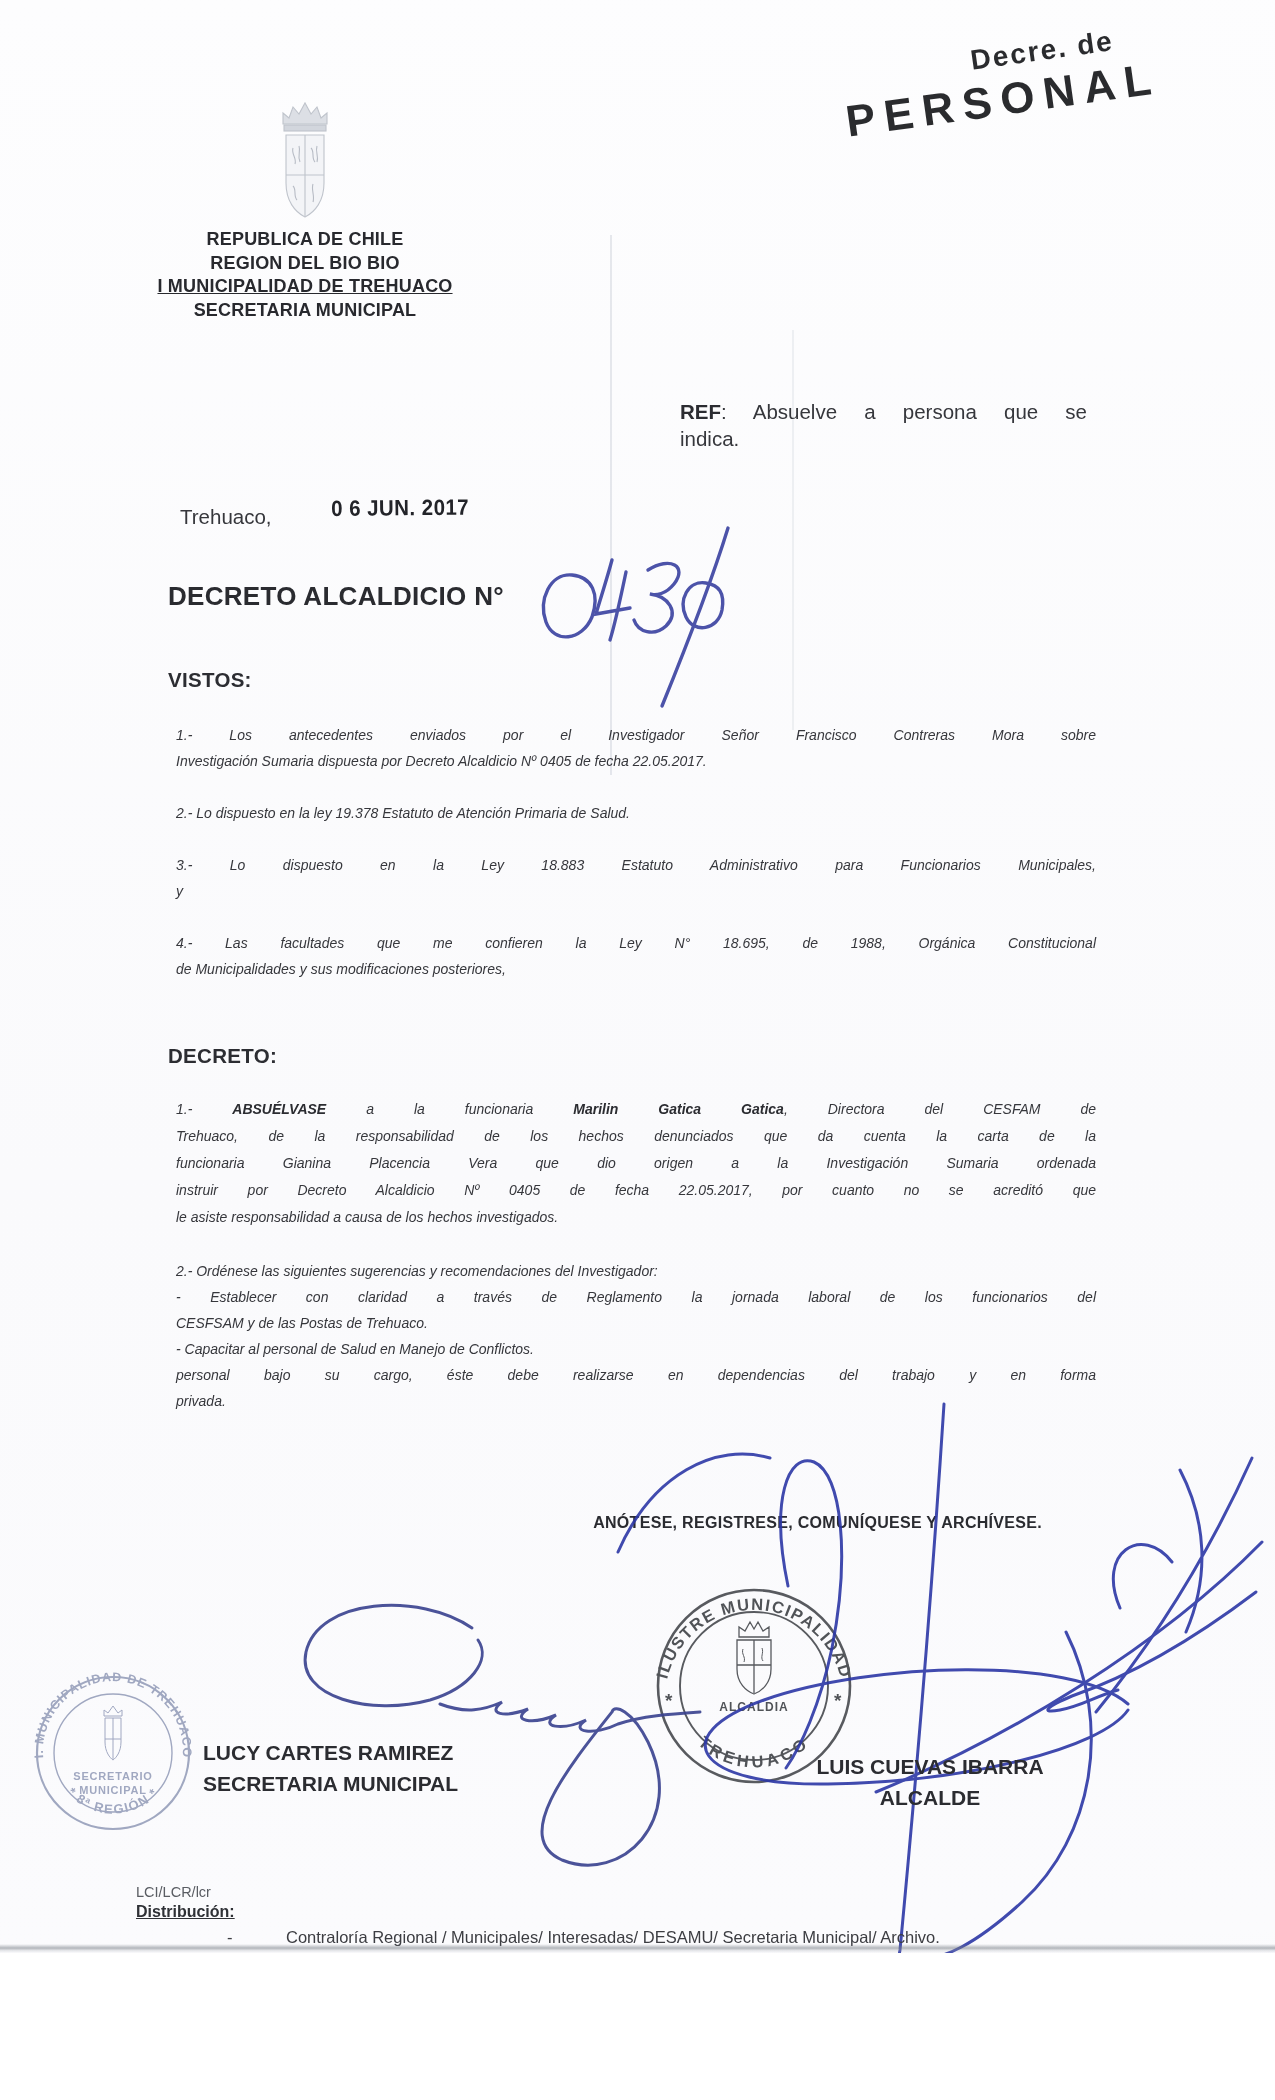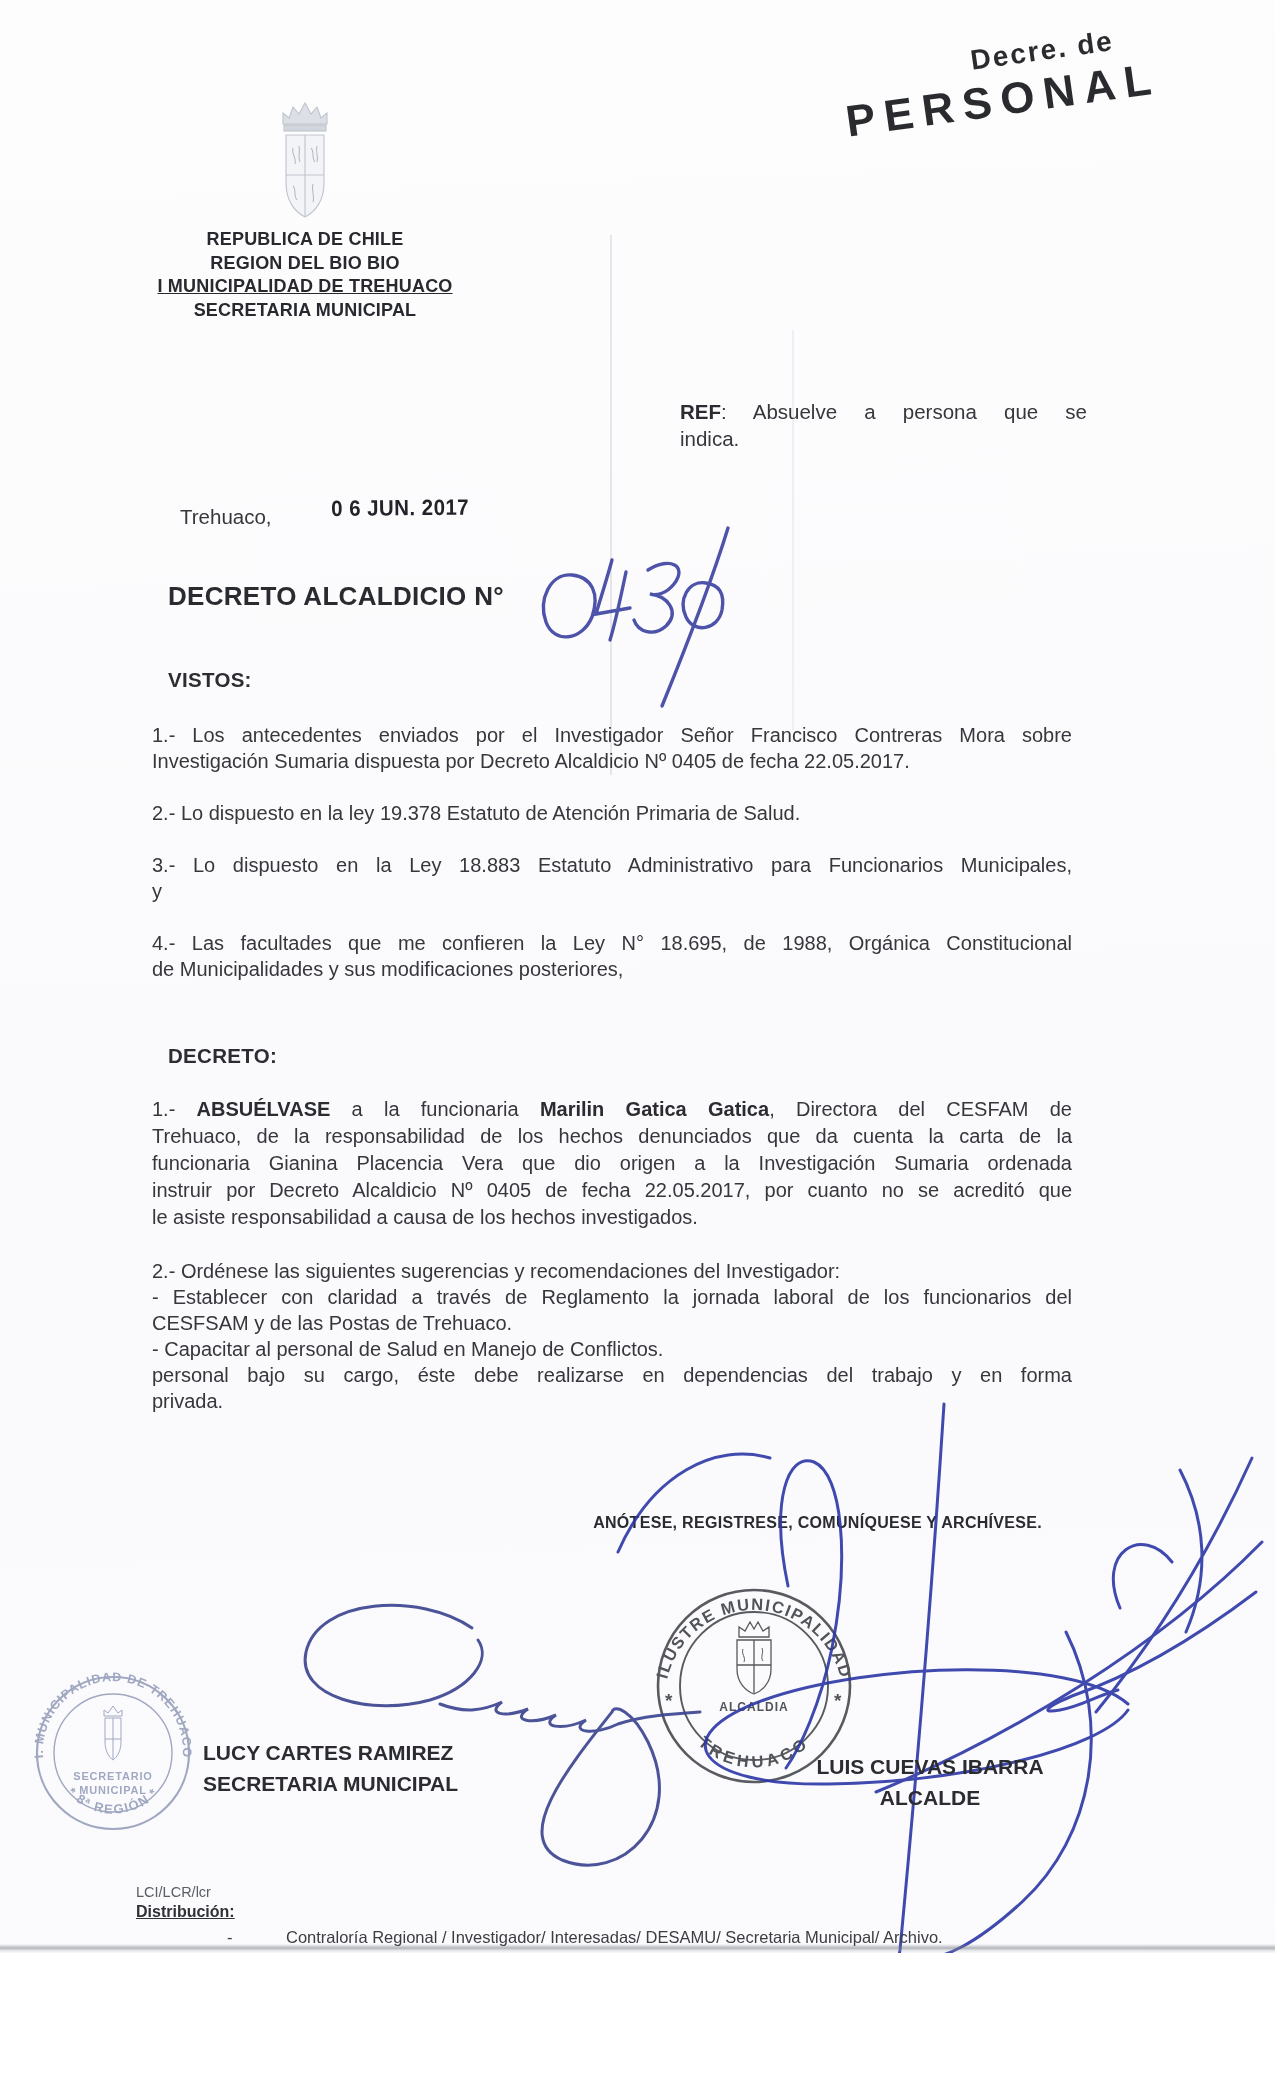--- a/index.html
+++ b/index.html
@@ -20,21 +20,21 @@
   
   .ref{left:680px;top:398px;width:407px;font-size:20.5px;}
   .ref .ln{line-height:27px;}
   .jl{text-align:justify;text-align-last:justify;}
   
   .place{left:180px;top:505px;font-size:20.5px;}
   .datestamp{left:331px;top:496px;font-size:22px;font-weight:bold;color:#232429;
              letter-spacing:.5px;transform:rotate(-.6deg) scaleX(.93);transform-origin:left top;}
   .title{left:168px;top:581px;font-size:26px;font-weight:bold;color:#2a2b30;letter-spacing:.3px;}
   .sech{left:168px;font-weight:bold;font-size:20.5px;color:#2c2d32;letter-spacing:.3px;text-align:right;}
-  .par{left:152px;width:920px;font-size:20px;color:#36373c;}
+  .par{left:176px;width:920px;font-size:14px;color:#36373c;font-style:italic;}
   .par .ln{line-height:26px;}
   .d1 .ln{line-height:27px;}
   .closing{left:122px;top:1514px;width:920px;text-align:right;font-weight:bold;
            font-size:16px;color:#2a2b30;letter-spacing:.3px;}
   .sig-name{font-weight:bold;font-size:21px;color:#2b2c31;line-height:30.5px;}
   .sign-left{left:203px;top:1738px;}
   .sign-right{left:765px;top:1752px;width:330px;text-align:center;}
   .footer-initials{left:136px;top:1884px;font-size:14.5px;color:#5a5d63;}
   .dist-label{left:136px;top:1903px;font-size:16px;font-weight:bold;color:#2f3136;text-decoration:underline;}
   .dist-dash{left:227px;top:1928px;font-size:16.5px;color:#3c3d42;}
@@ -215,18 +215,18 @@
     <div class="sig-name">SECRETARIA MUNICIPAL</div>
   </div>
   <div class="abs sign-right">
     <div class="sig-name">LUIS CUEVAS IBARRA</div>
     <div class="sig-name">ALCALDE</div>
   </div>
 
   <div class="abs footer-initials">LCI/LCR/lcr</div>
   <div class="abs dist-label">Distribución:</div>
   <div class="abs dist-dash">-</div>
-  <div class="abs dist-text">Contraloría Regional / Investigador/ Interesadas/ DESAMU/ Secretaria Municipal/ Archivo.</div>
+  <div class="abs dist-text">Contraloría Regional / Municipales/ Interesadas/ DESAMU/ Secretaria Municipal/ Archivo.</div>
 
   <div class="abs scan-edge"></div>
   <div class="abs below-scan"></div>
 
 </div>
 
 </body></html>

